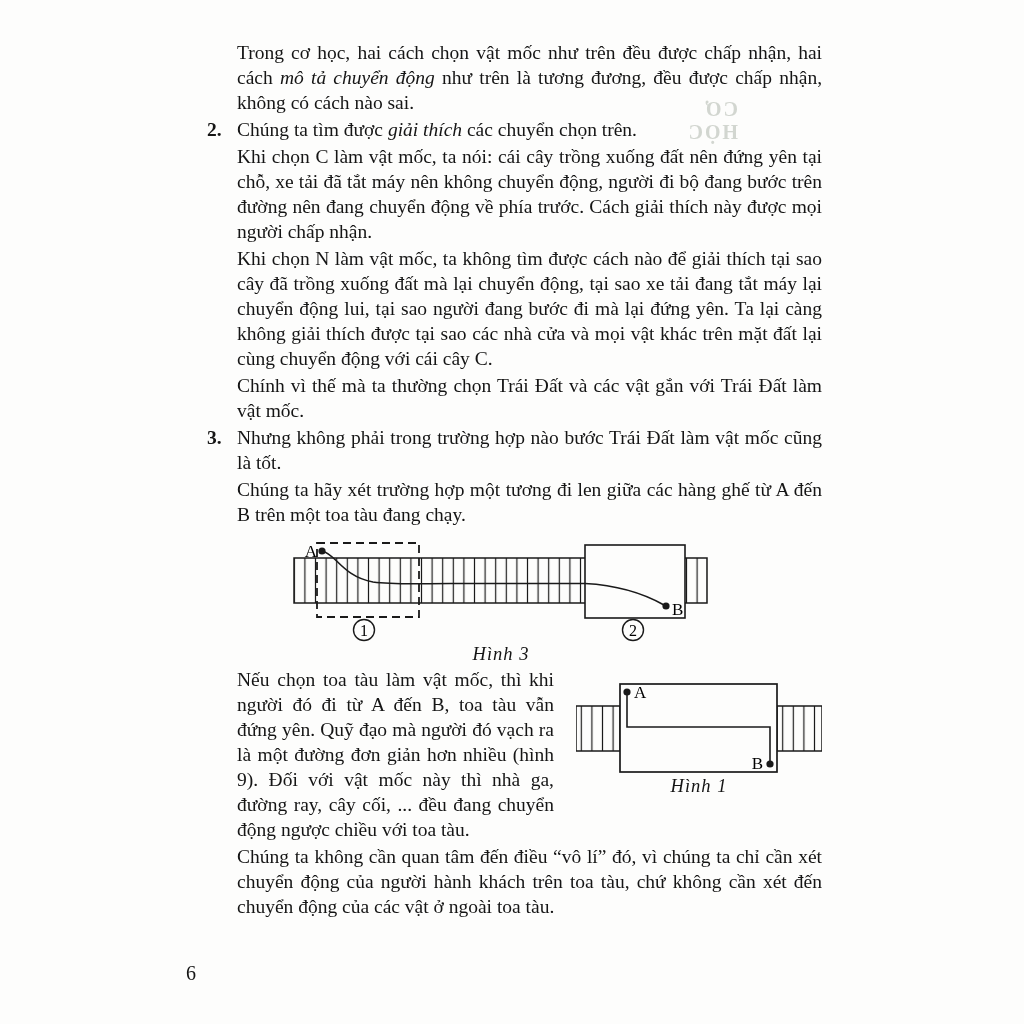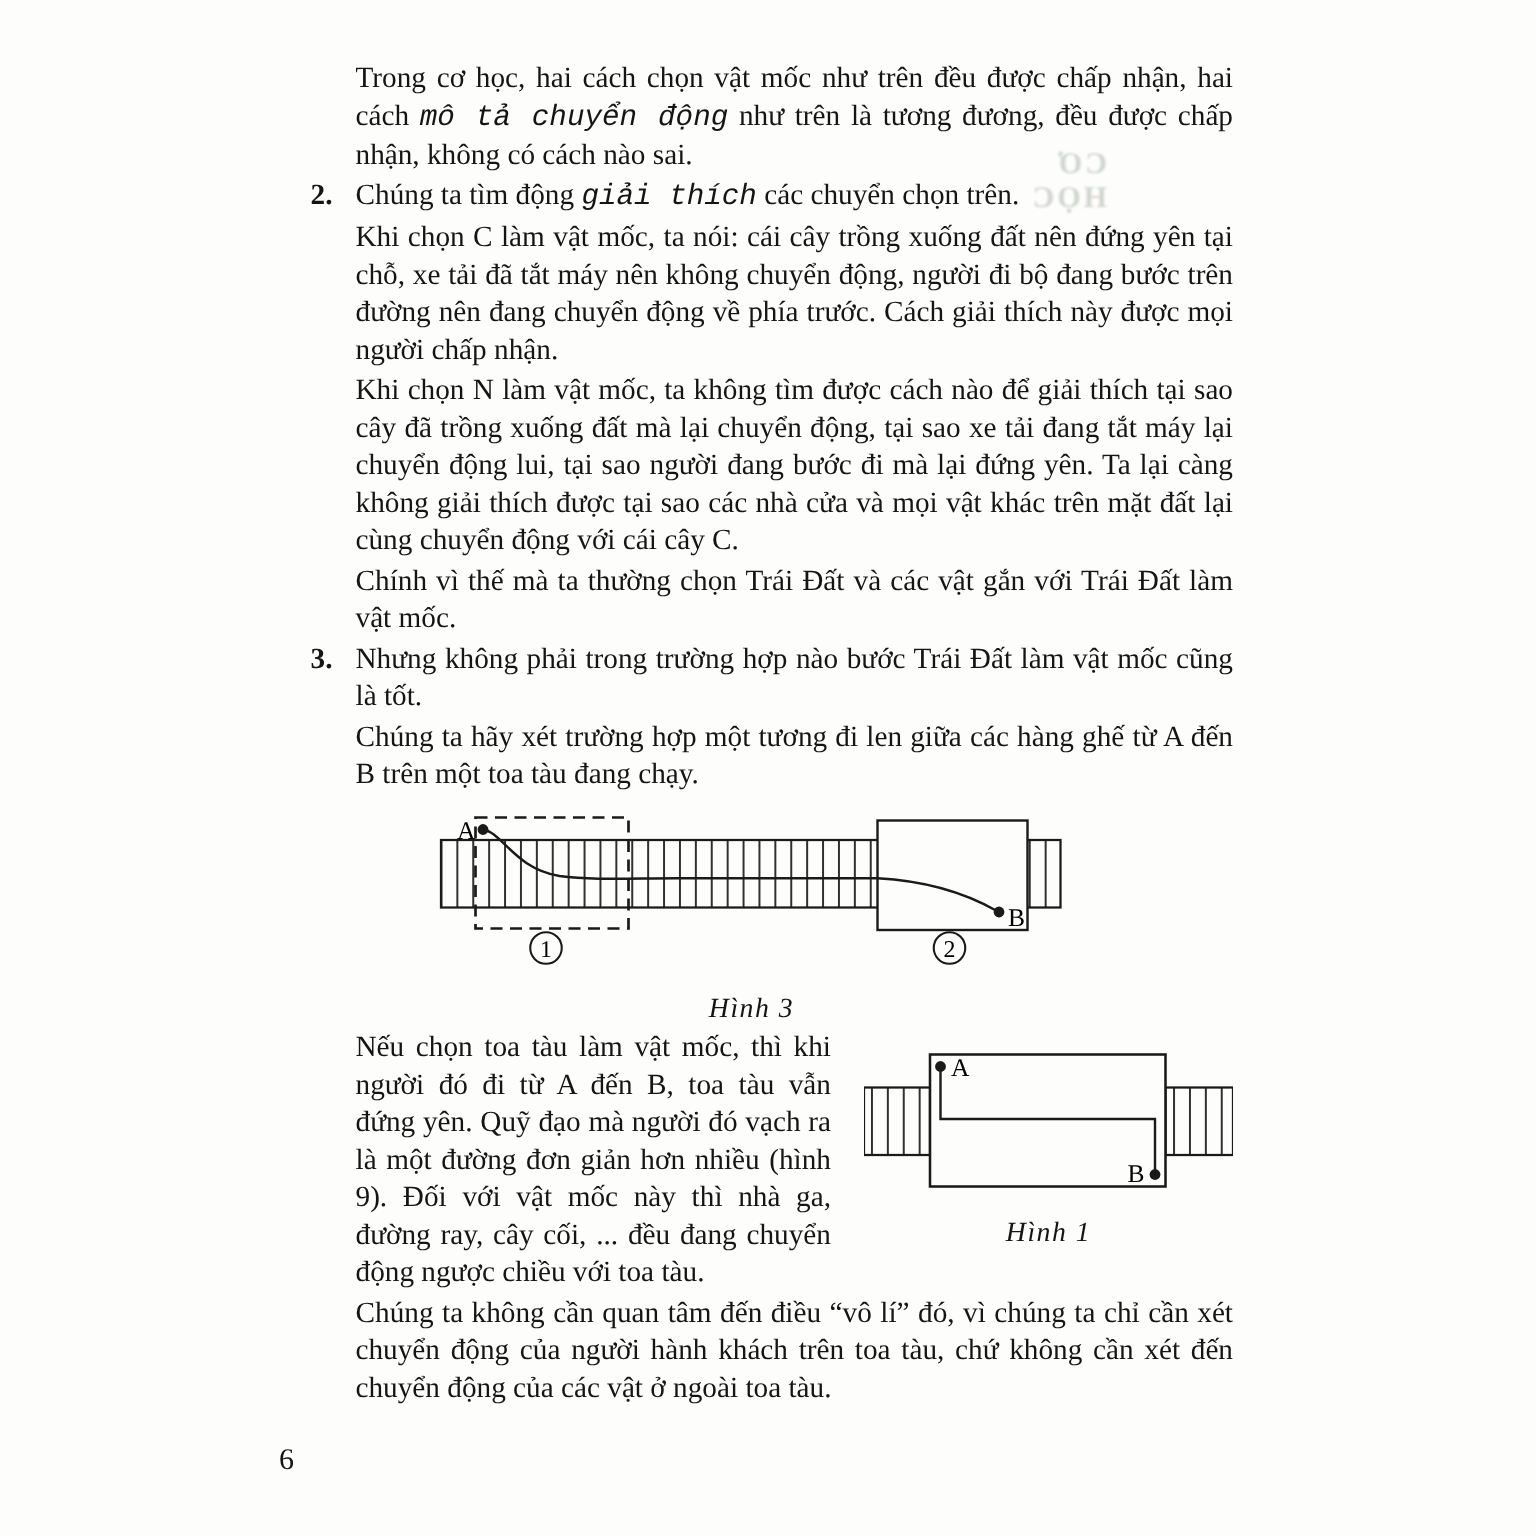--- a/index.html
+++ b/index.html
@@ -25,30 +25,30 @@
     position:absolute;left:237px;top:40px;width:585px;
     font-size:19.5px;line-height:25px;
     text-align:justify;
   }
   .doc p{margin:0 0 2px 0;}
   .item{position:relative;margin:0 0 2px 0;}
   .item .num{
     position:absolute;left:-30px;top:0;
     font-weight:bold;
   }
-  em{font-style:italic;font-family:Liberation Mono, monospace;}
+  em{font-style:italic;}
   
   .fig3{
     width:424px;margin:8px 0 3px 52px;
     text-align:center;
   }
   .fig3 svg{display:block;}
   .figcap{
     font-style:italic;font-size:18.5px;line-height:20px;
-    text-align:center;margin-top:18px;
+    text-align:center;margin-top:1px;
     letter-spacing:1px;
   }
   
   .fig4{
     float:right;width:246px;
     margin:16px 0 6px 22px;
   }
   .fig4 svg{display:block;}
   .clear{clear:both;}
   .pageno{
@@ -62,21 +62,21 @@
 <div class="page">
 
   <div class="ghost">CƠ HỌC</div>
 
   <div class="doc">
 
     <p><span>Trong cơ học, hai cách chọn vật mốc như trên đều được chấp nhận, hai cách </span><em>mô tả chuyển động</em><span> như trên là tương đương, đều được chấp nhận, không có cách nào sai.</span></p>
 
     <div class="item">
       <span class="num">2.</span>
-      <p><span>Chúng ta tìm động </span><em>giải thích</em><span> các chuyển chọn trên.</span></p>
+      <p><span>Chúng ta tìm được </span><em>giải thích</em><span> các chuyển chọn trên.</span></p>
       <p>Khi chọn C làm vật mốc, ta nói: cái cây trồng xuống đất nên đứng yên tại chỗ, xe tải đã tắt máy nên không chuyển động, người đi bộ đang bước trên đường nên đang chuyển động về phía trước. Cách giải thích này được mọi người chấp nhận.</p>
       <p>Khi chọn N làm vật mốc, ta không tìm được cách nào để giải thích tại sao cây đã trồng xuống đất mà lại chuyển động, tại sao xe tải đang tắt máy lại chuyển động lui, tại sao người đang bước đi mà lại đứng yên. Ta lại càng không giải thích được tại sao các nhà cửa và mọi vật khác trên mặt đất lại cùng chuyển động với cái cây C.</p>
       <p>Chính vì thế mà ta thường chọn Trái Đất và các vật gắn với Trái Đất làm vật mốc.</p>
     </div>
 
     <div class="item">
       <span class="num">3.</span>
       <p>Nhưng không phải trong trường hợp nào bước Trái Đất làm vật mốc cũng là tốt.</p>
       <p>Chúng ta hãy xét trường hợp một tương đi len giữa các hàng ghế từ A đến B trên một toa tàu đang chạy.</p>
 

